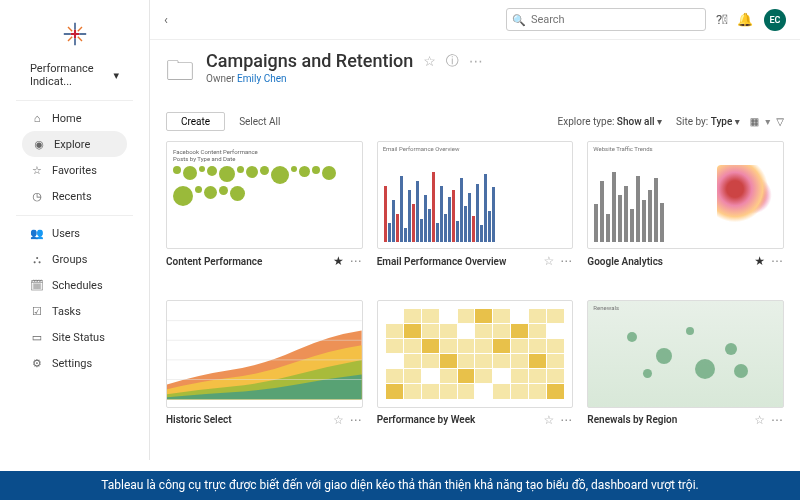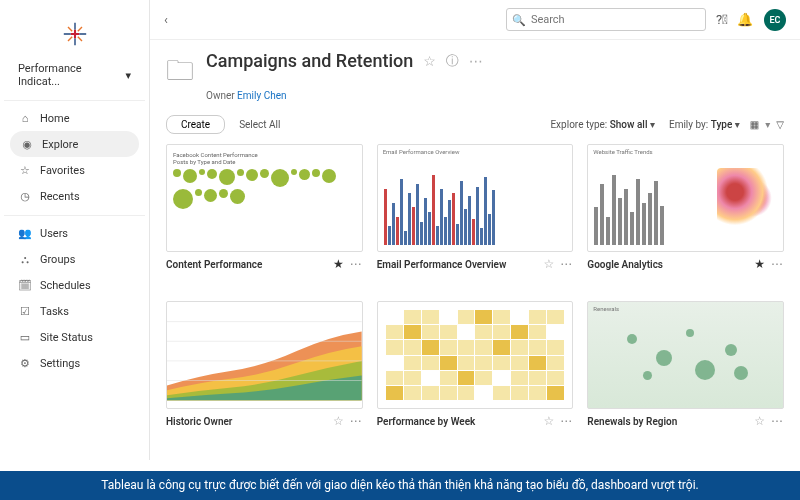--- a/index.html
+++ b/index.html
@@ -1,18 +1,18 @@
 <!DOCTYPE html>
 <html><head>
 <meta charset="utf-8">
 <style>
 *{margin:0;padding:0;box-sizing:border-box;font-family:-apple-system,BlinkMacSystemFont,'Segoe UI',Roboto,sans-serif}
 body{width:800px;height:500px;overflow:hidden;background:#fff;position:relative}
 .app{display:flex;height:460px;background:#fff;border-radius:8px;overflow:hidden}
-.sidebar{width:150px;border-right:1px solid #e5e5e5;padding:12px 4px;display:flex;flex-direction:column}
+.sidebar{width:150px;border-right:1px solid #e5e5e5;padding:12px 16px;display:flex;flex-direction:column}
 .logo{display:flex;justify-content:center;padding:8px 0 14px}
 .logo-svg{width:28px;height:28px}
 .perf{font-size:11px;color:#333;padding:0 14px 10px;display:flex;align-items:center;justify-content:space-between;cursor:pointer}
 .nav-group{padding:4px 0;border-top:1px solid #eee;margin-top:2px}
 .nav-group:first-of-type{border-top:none}
 .nav-item{display:flex;align-items:center;gap:8px;padding:6px 14px;font-size:11px;color:#333;cursor:pointer}
 .nav-item.active{background:#f0f0f0;border-radius:14px;margin:0 6px;padding:6px 10px}
 .nav-item .ico{width:14px;height:14px;display:flex;align-items:center;justify-content:center;color:#666}
 .main{flex:1;display:flex;flex-direction:column;overflow:hidden}
 .topbar{display:flex;align-items:center;padding:8px 14px;gap:10px;border-bottom:1px solid #eee}
@@ -22,27 +22,27 @@
 .search{flex:1;max-width:200px;margin-left:auto}
 .search input{width:100%;padding:4px 8px 4px 24px;border:1px solid #ccc;border-radius:3px;font-size:11px;background:#fff}
 .search-wrap{position:relative}
 .search-wrap .sico{position:absolute;left:6px;top:50%;transform:translateY(-50%);color:#888;font-size:11px}
 .topicons{display:flex;gap:10px;align-items:center}
 .topicons .ti{cursor:pointer;color:#555;font-size:13px}
 .avatar{width:22px;height:22px;border-radius:50%;background:#00695c;color:#fff;display:flex;align-items:center;justify-content:center;font-size:9px;font-weight:600;cursor:pointer}
 .header{padding:10px 16px 8px;display:flex;align-items:flex-start;gap:12px}
 .folder-ico{font-size:28px;color:#999}
 .htxt h1{font-size:18px;font-weight:500;color:#333;display:flex;align-items:center;gap:10px}
-.htxt .meta{font-size:10px;color:#666;margin-top:19px}
+.htxt .meta{font-size:10px;color:#666;margin-top:2px}
 .htxt .meta a{color:#1a73c4;text-decoration:none}
 .hstar{color:#aaa;font-size:14px;cursor:pointer}
 .hinfo{color:#aaa;font-size:13px;cursor:pointer}
 .hmore{color:#aaa;font-size:14px;cursor:pointer}
 .toolbar{display:flex;align-items:center;padding:6px 16px 10px;gap:14px;font-size:10px;color:#555}
-.tbtn{border:1px solid #ccc;padding:3px 14px;border-radius:8px;cursor:pointer;font-size:10px;background:#fff}
+.tbtn{border:1px solid #ccc;padding:3px 14px;border-radius:2px;cursor:pointer;font-size:10px;background:#fff}
 .tlink{cursor:pointer}
 .tright{margin-left:auto;display:flex;align-items:center;gap:6px}
 .tsel{cursor:pointer;padding:2px 4px}
 .tsel b{font-weight:500;color:#333}
 .grid{padding:0 16px 16px;display:grid;grid-template-columns:repeat(3,1fr);gap:14px;overflow-y:auto;flex:1}
 .card{display:flex;flex-direction:column}
 .thumb{height:108px;border:1px solid #ddd;border-radius:2px;background:#fff;position:relative;overflow:hidden}
 .cfoot{display:flex;align-items:center;justify-content:space-between;padding-top:5px}
 .cname{font-size:10px;font-weight:600;color:#333}
 .cacts{display:flex;gap:6px;align-items:center}
@@ -164,21 +164,21 @@
           <a>Emily Chen</a>
         </div>
       </div>
     </div>
 
     <div class="toolbar">
       <button class="tbtn">Create</button>
       <span class="tlink">Select All</span>
       <div class="tright">
         <span class="tsel"><span>Explore type:</span> <b>Show all</b> <span>▾</span></span>
-        <span class="tsel"><span>Emily by:</span> <b>Type</b> <span>▾</span></span>
+        <span class="tsel"><span>Site by:</span> <b>Type</b> <span>▾</span></span>
         <span class="ti">▦</span>
         <span style="color:#888;font-size:10px">▾</span>
         <span class="ti">▽</span>
       </div>
     </div>
 
     <div class="grid">
 
       <div class="card">
         <div class="thumb t1">
@@ -292,21 +292,21 @@
             <path d="M0,100 L0,98 Q30,95 60,93 T120,85 T180,75 L180,100 Z" fill="#4a9e7f" opacity=".85"></path>
             <g stroke="#ddd" stroke-width=".5">
                 <line x1="0" y1="20" x2="180" y2="20"></line>
                 <line x1="0" y1="40" x2="180" y2="40"></line>
                 <line x1="0" y1="60" x2="180" y2="60"></line>
                 <line x1="0" y1="80" x2="180" y2="80"></line>
               </g>
           </svg>
         </div>
         <div class="cfoot">
-            <span class="cname">Historic Owner</span>
+            <span class="cname">Historic Select</span>
             <span class="cacts">
               <span class="cstar o">☆</span>
               <span class="cmore">⋯</span>
             </span>
           </div>
       </div>
 
       <div class="card">
         <div class="thumb t5">
           <div class="c e"></div>

